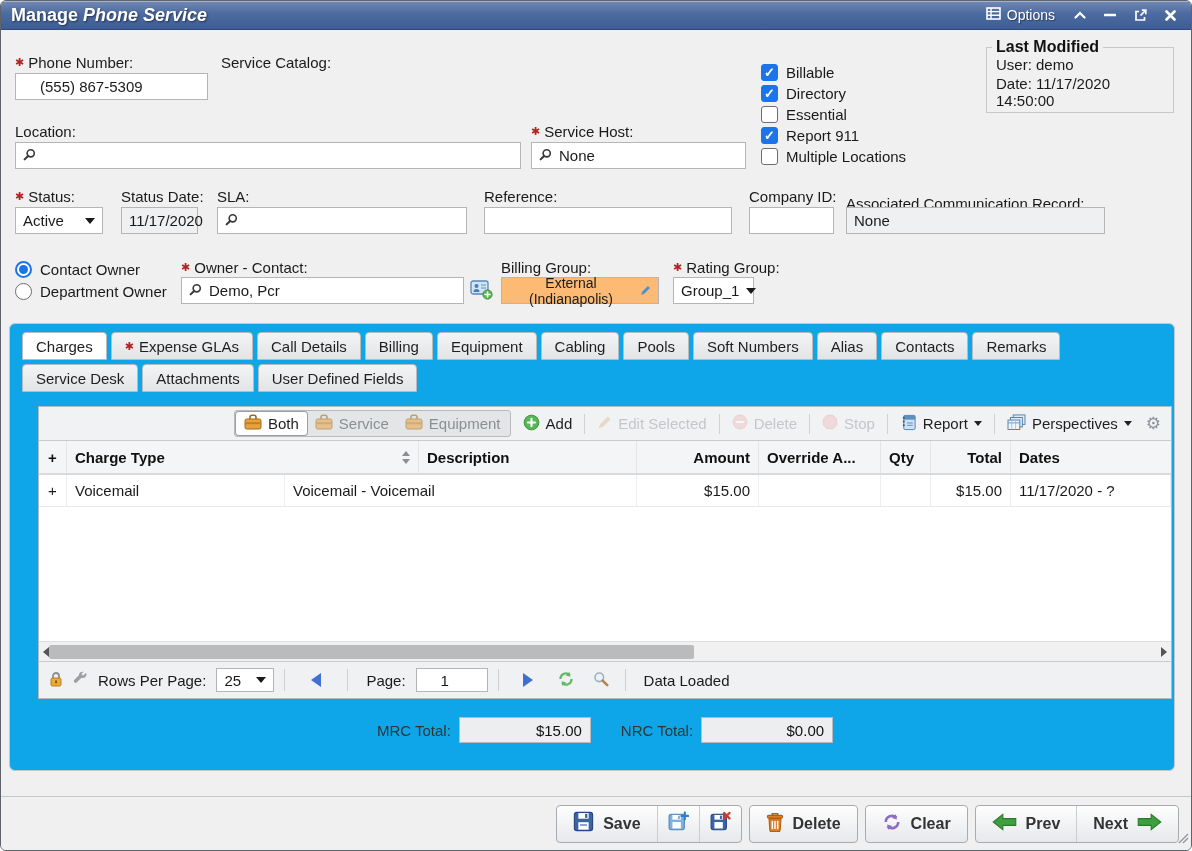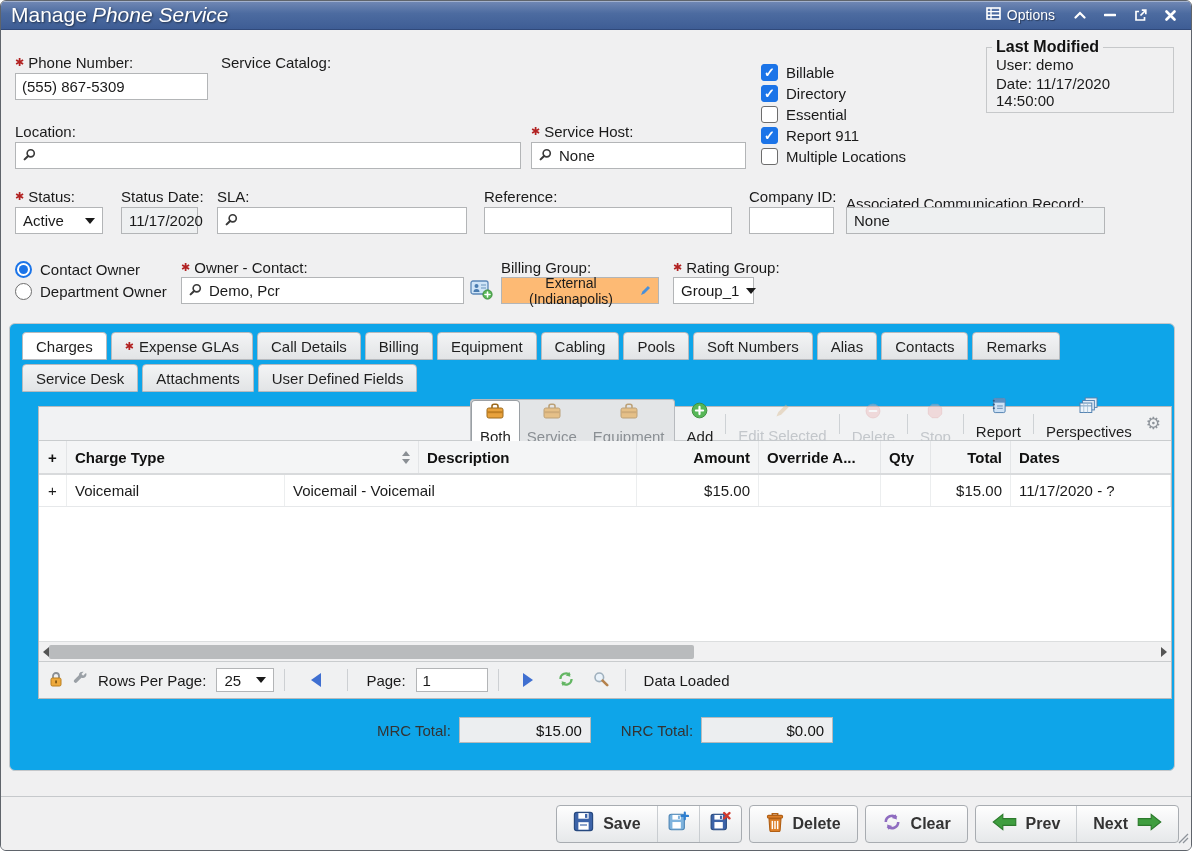--- a/index.html
+++ b/index.html
@@ -5,36 +5,36 @@
   html,body{margin:0;padding:0;background:#fff;width:1192px;height:851px;overflow:hidden;
     font-family:"Liberation Sans",sans-serif;}
   .window{position:relative;width:1192px;height:851px;box-sizing:border-box;
     background:#f0f0f1;border:1px solid #5f646b;border-radius:6px;overflow:hidden;}
 
   
   .titlebar{position:absolute;left:0;top:0;right:0;height:29px;box-sizing:border-box;
     background:linear-gradient(#7289b5,#4c6ba0 45%,#3e5d95);
     border-bottom:1px solid #30497a;display:flex;align-items:center;padding:0 10px;
     box-shadow:inset 0 1px 0 rgba(255,255,255,.35);}
-  .title{color:#fff;font-weight:normal;font-size:21px;text-shadow:1px 1px 2px rgba(0,0,0,.5);}
+  .title{color:#fff;font-weight:bold;font-size:18px;text-shadow:1px 1px 2px rgba(0,0,0,.5);}
   .title .em{font-style:italic;margin-left:5px;}
   .tb-right{margin-left:auto;display:flex;align-items:center;gap:8px;color:#fff;}
   .tb-btn{display:flex;align-items:center;gap:6px;padding:2px 6px;cursor:pointer;}
   .tb-btn .cap{font-weight:normal;font-size:14px;text-shadow:1px 1px 1px rgba(0,0,0,.4);}
   .tb-ico{display:flex;align-items:center;justify-content:center;width:22px;height:18px;cursor:pointer;}
 
   
   .lbl{position:absolute;font-size:15px;color:#1a1a1a;white-space:nowrap;display:flex;align-items:center;gap:4px;}
   .req{color:#b22222;font-size:11px;line-height:11px;}
   .box{position:absolute;box-sizing:border-box;height:27px;border:1px solid #b3b5b7;background:#fff;
     display:flex;align-items:center;padding:0 7px;font-size:15px;gap:7px;color:#1a1a1a;}
   .readonly{background:#eef0f1;}
   .yellow{background:#fdba74;text-align:center;}
   .tinput{position:absolute;box-sizing:border-box;height:27px;border:1px solid #b3b5b7;background:#fff;
-    padding:0 6px;font-size:15px;font-family:inherit;color:#1a1a1a;outline:none;}
+    padding:0 24px;font-size:15px;font-family:inherit;color:#1a1a1a;outline:none;}
   .link{color:#0b5cab;text-decoration:underline;cursor:pointer;}
   .caret{margin-left:auto;width:0;height:0;border-left:5px solid transparent;border-right:5px solid transparent;
     border-top:6px solid #1a1a1a;}
   .cbrow{position:absolute;display:flex;align-items:center;gap:8px;font-size:15px;color:#1a1a1a;cursor:pointer;}
   .cb{width:17px;height:17px;box-sizing:border-box;border:1px solid #6d6d6d;border-radius:3px;background:#fff;
     display:flex;align-items:center;justify-content:center;}
   .cb.checked{background:#1b74e8;border-color:#1b74e8;}
   .cb.checked::after{content:"✓";color:#fff;font-size:13px;font-weight:bold;line-height:13px;}
   .radio{width:17px;height:17px;box-sizing:border-box;border:1px solid #6d6d6d;border-radius:50%;background:#fff;position:relative;}
   .radio.sel{border:2px solid #1b74e8;}
@@ -51,21 +51,21 @@
   .tab{height:28px;box-sizing:border-box;padding:0 13px;display:flex;align-items:center;gap:5px;
     background:linear-gradient(#f3f4f5,#e2e4e6);border:1px solid #b7babe;border-radius:4px 4px 0 0;
     font-size:15px;color:#1f1f1f;cursor:pointer;white-space:nowrap;}
   .tab.active{background:#fff;}
 
   
   .grid{position:absolute;left:28px;top:82px;width:1134px;height:293px;box-sizing:border-box;
     background:#fff;border:1px solid #b7babc;}
   .gtoolbar{position:absolute;left:0;top:0;right:0;height:34px;box-sizing:border-box;background:#f1f2f3;
     border-bottom:1px solid #c9ccce;display:flex;align-items:center;justify-content:flex-end;padding:0 8px;gap:7px;}
-  .tool{display:flex;align-items:center;gap:6px;font-size:15px;color:#1f1f1f;padding:2px 5px;cursor:pointer;white-space:nowrap;flex-direction:column;}
+  .tool{display:flex;align-items:center;gap:6px;font-size:15px;color:#1f1f1f;padding:2px 5px;cursor:pointer;white-space:nowrap;}
   .tool.disabled{color:#c3c7cb;cursor:default;}
   .tool.disabled svg{opacity:.42;}
   .seg{display:flex;align-items:center;background:#e3e5e7;border:1px solid #b7babe;border-radius:3px;padding:1px;}
   .seg .tool{padding:2px 8px;border-radius:3px;color:#8a8f94;}
   .seg .tool.active{background:#fff;box-shadow:0 0 0 1px #9aa0a5;color:#1f1f1f;}
   .vsep{width:1px;height:20px;background:#ced2d5;}
   .dd-caret{width:0;height:0;border-left:4.5px solid transparent;border-right:4.5px solid transparent;border-top:5.5px solid #222;}
   .gear{font-size:17px;color:#8d939a;line-height:17px;cursor:pointer;padding:0 2px;}
 
   .ghead{position:absolute;left:0;top:34px;right:0;height:34px;box-sizing:border-box;background:#f4f5f6;

